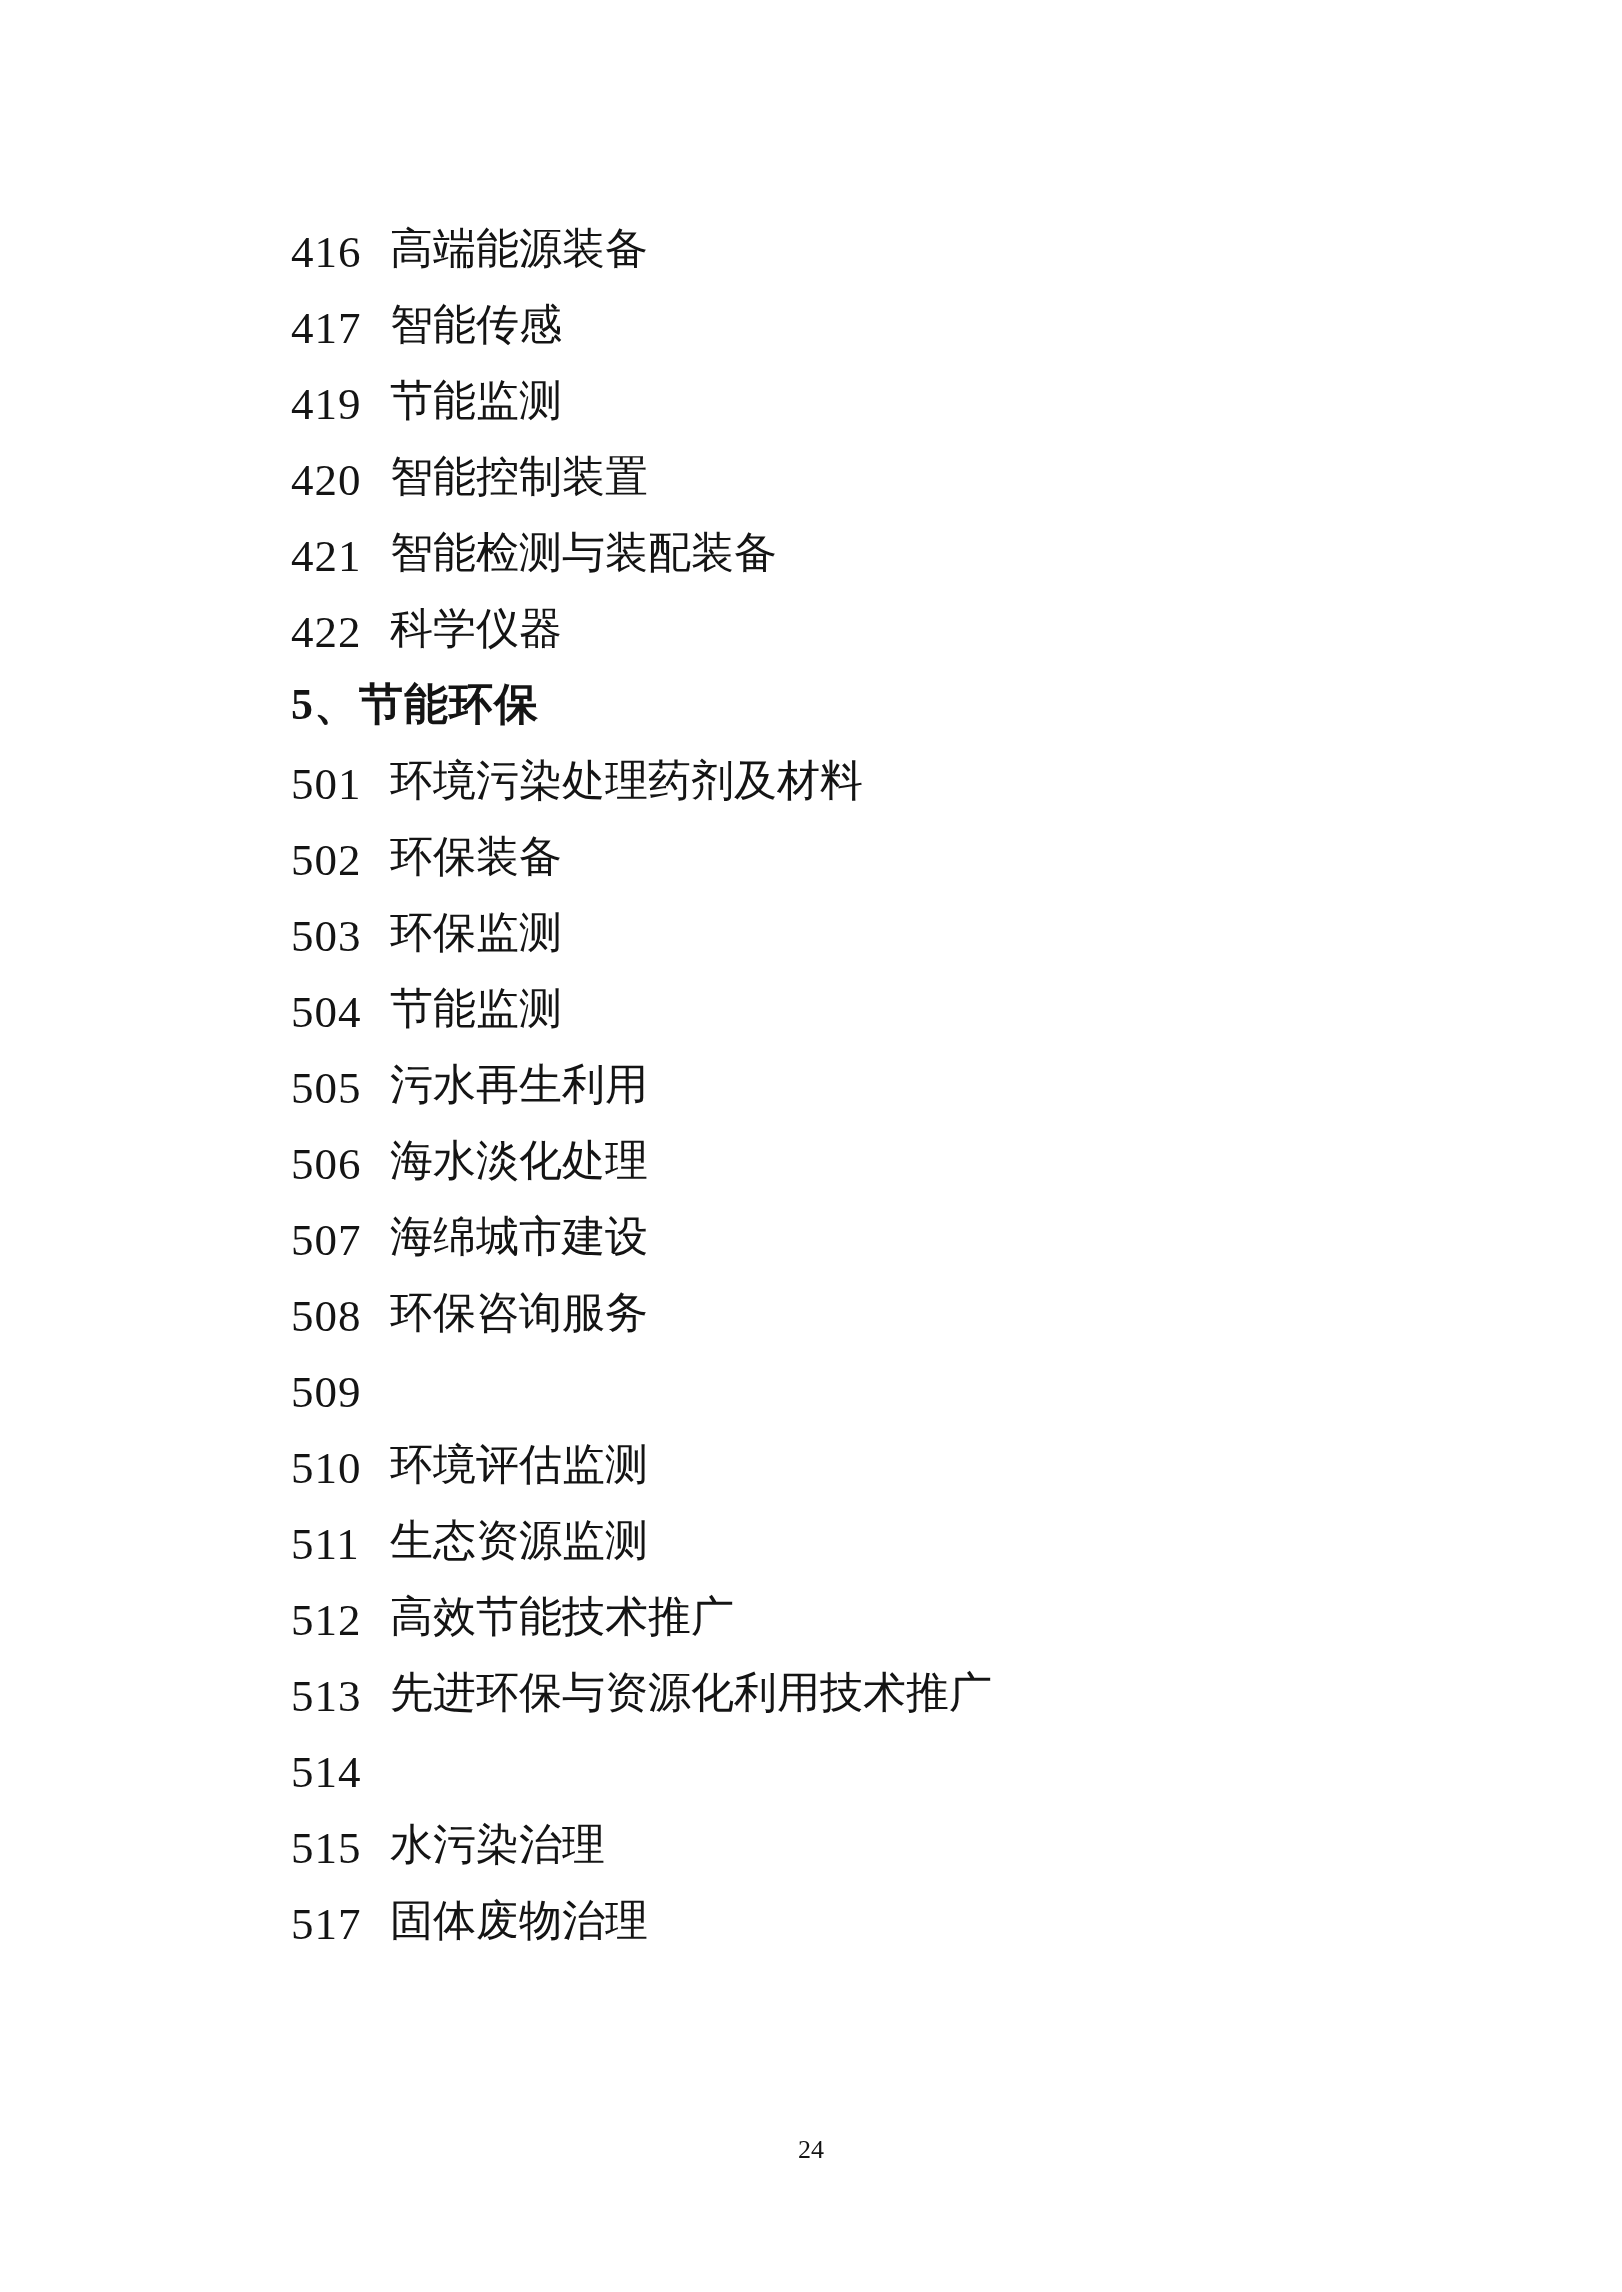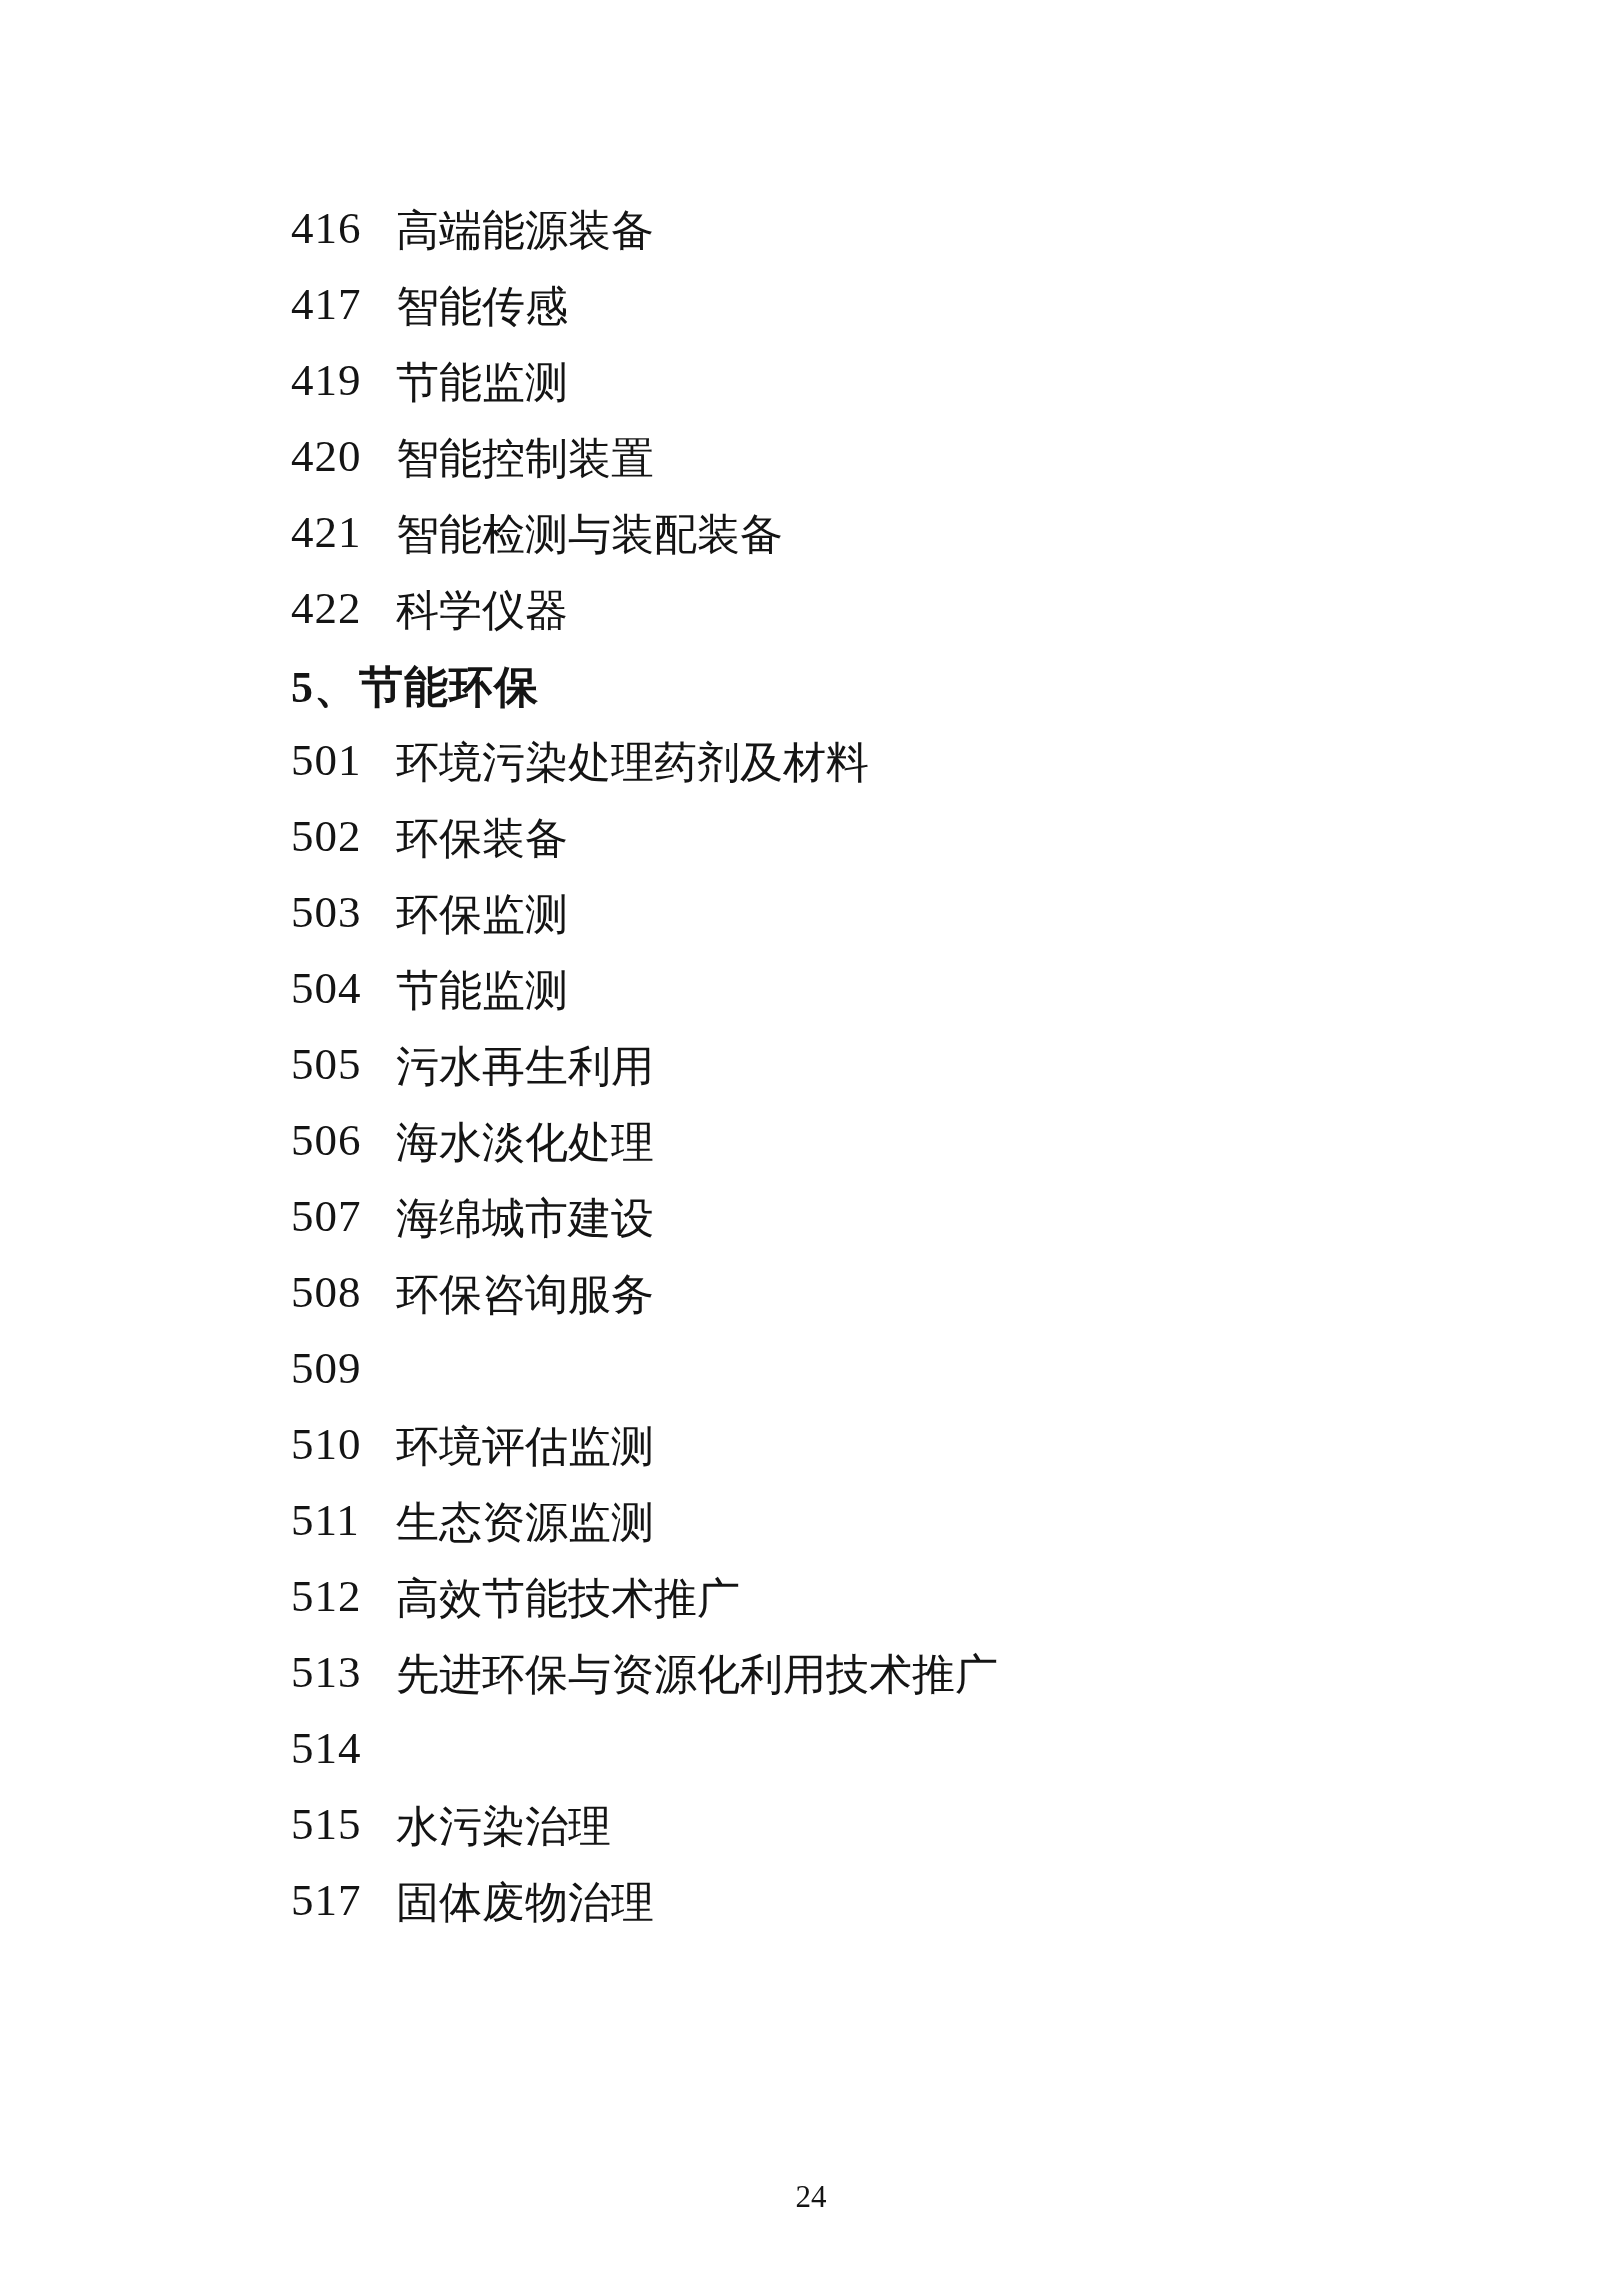--- a/index.html
+++ b/index.html
@@ -18,23 +18,22 @@
   }
   .content {
     position: absolute;
     left: 291px;
     top: 202px;
     width: 1176px;
   }
   .line {
     height: 76px;
     display: flex;
-    align-items: flex-start;
+    align-items: flex-end;
     white-space: nowrap;
-    gap: 6px;
   }
   .line .num {
     display: inline-block;
     width: 99px;
     font-size: 45px;
     letter-spacing: 1px;
     flex: 0 0 auto;
   }
   .line .txt {
     font-size: 43px;
@@ -44,23 +43,22 @@
     font-weight: bold;
     font-size: 44px;
     letter-spacing: 1px;
   }
   .page-number {
     position: absolute;
     left: 0;
     top: 2135px;
     width: 100%;
     text-align: center;
-    font-size: 31px;
+    font-size: 26px;
     color: #141414;
-    margin-top: 44px;
   }
 </style>
 </head>
 <body>
 
 <div class="page">
   <div class="content" id="lines">
       <div class="line item">
         <span class="num">416</span>
         <span class="txt">高端能源装备</span>

